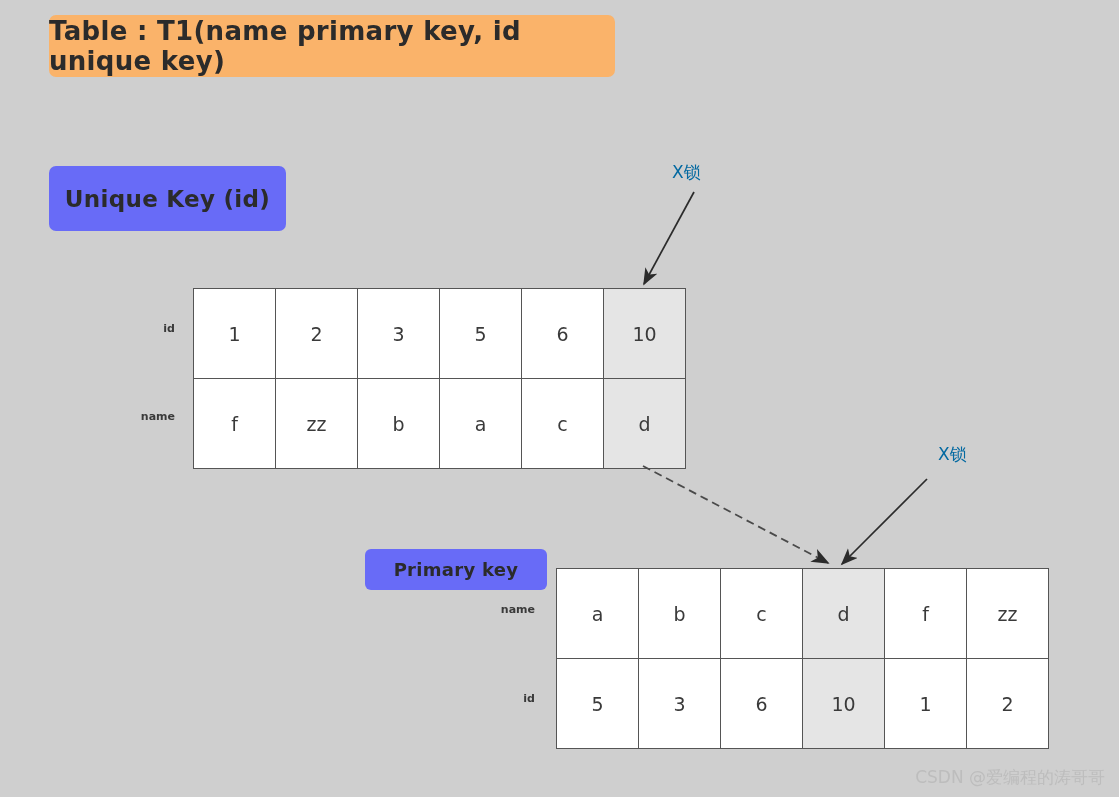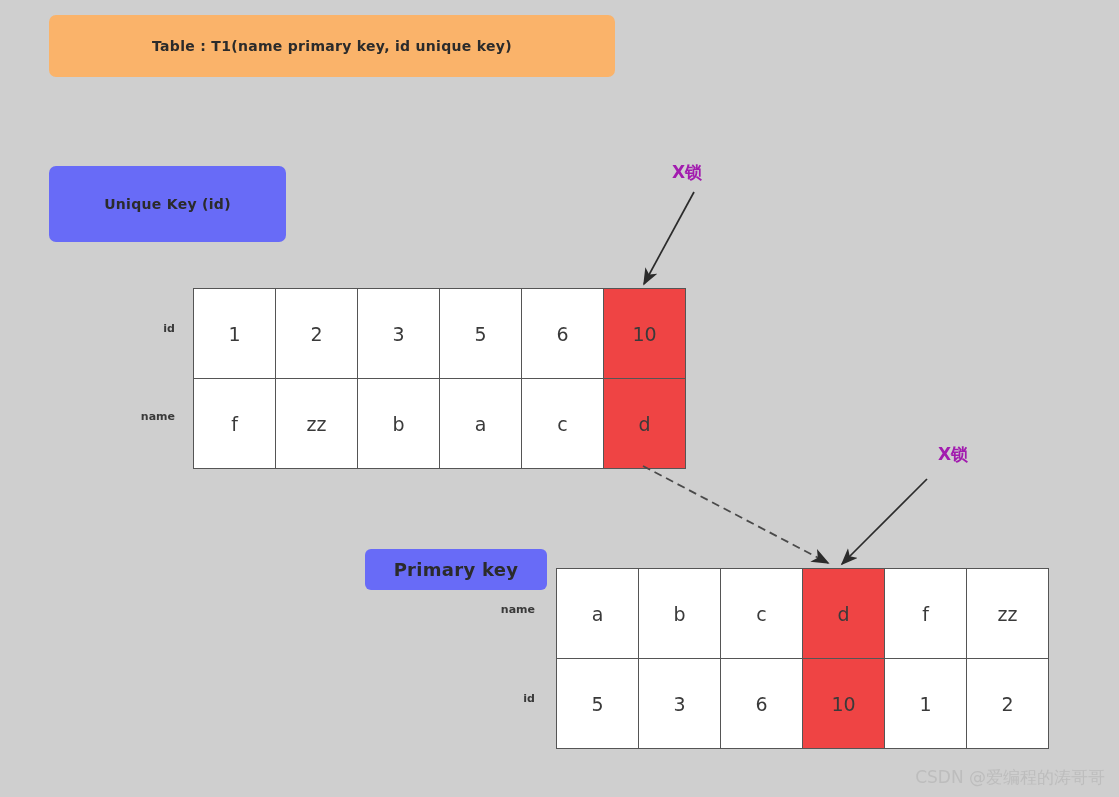--- a/index.html
+++ b/index.html
@@ -30,29 +30,29 @@
     font-weight: bold;
     letter-spacing: 0.3px;
     box-sizing: border-box;
   }
   .banner-title {
     left: 49px;
     top: 15px;
     width: 566px;
     height: 62px;
     background: #fab36a;
-    font-size: 14px;
+    font-size: 26px;
   }
   .banner-unique {
     left: 49px;
     top: 166px;
     width: 237px;
-    height: 76px;
+    height: 65px;
     background: #686bf7;
-    font-size: 14px;
+    font-size: 23px;
   }
   .banner-primary {
     left: 365px;
     top: 549px;
     width: 182px;
     height: 41px;
     background: #686bf7;
     font-size: 18px;
     border-radius: 6px;
   }
@@ -69,21 +69,21 @@
     height: 89px;
     border: 1.6px solid #555555;
     text-align: center;
     vertical-align: middle;
     font-size: 19px;
     color: #3a3a3a;
     background: #ffffff;
     padding: 0;
   }
   .tbl td.cell.hl {
-    background: #ef4444;
+    background: #e5e5e5;
   }
   .tbl-top  { left: 193px; top: 288px; }
   .tbl-bot  { left: 556px; top: 568px; }
 
   
   .rowlabel {
     position: absolute;
     font-size: 11px;
     font-weight: bold;
     color: #3a3a3a;
@@ -92,22 +92,22 @@
   }
   .lbl-top-id   { left: 40px;  top: 322px; width: 135px; }
   .lbl-top-name { left: 40px;  top: 410px; width: 135px; }
   .lbl-bot-name { left: 400px; top: 603px; width: 135px; }
   .lbl-bot-id   { left: 400px; top: 692px; width: 135px; }
 
   
   .xlock {
     position: absolute;
     font-size: 17px;
-    font-weight: bold;
-    color: #a21caf;
+    font-weight: normal;
+    color: #0369a1;
     white-space: nowrap;
   }
   .xlock-1 { left: 672px; top: 161px; }
   .xlock-2 { left: 938px; top: 443px; }
 
   .arrows {
     position: absolute;
     left: 0; top: 0;
     width: 1119px;
     height: 797px;

